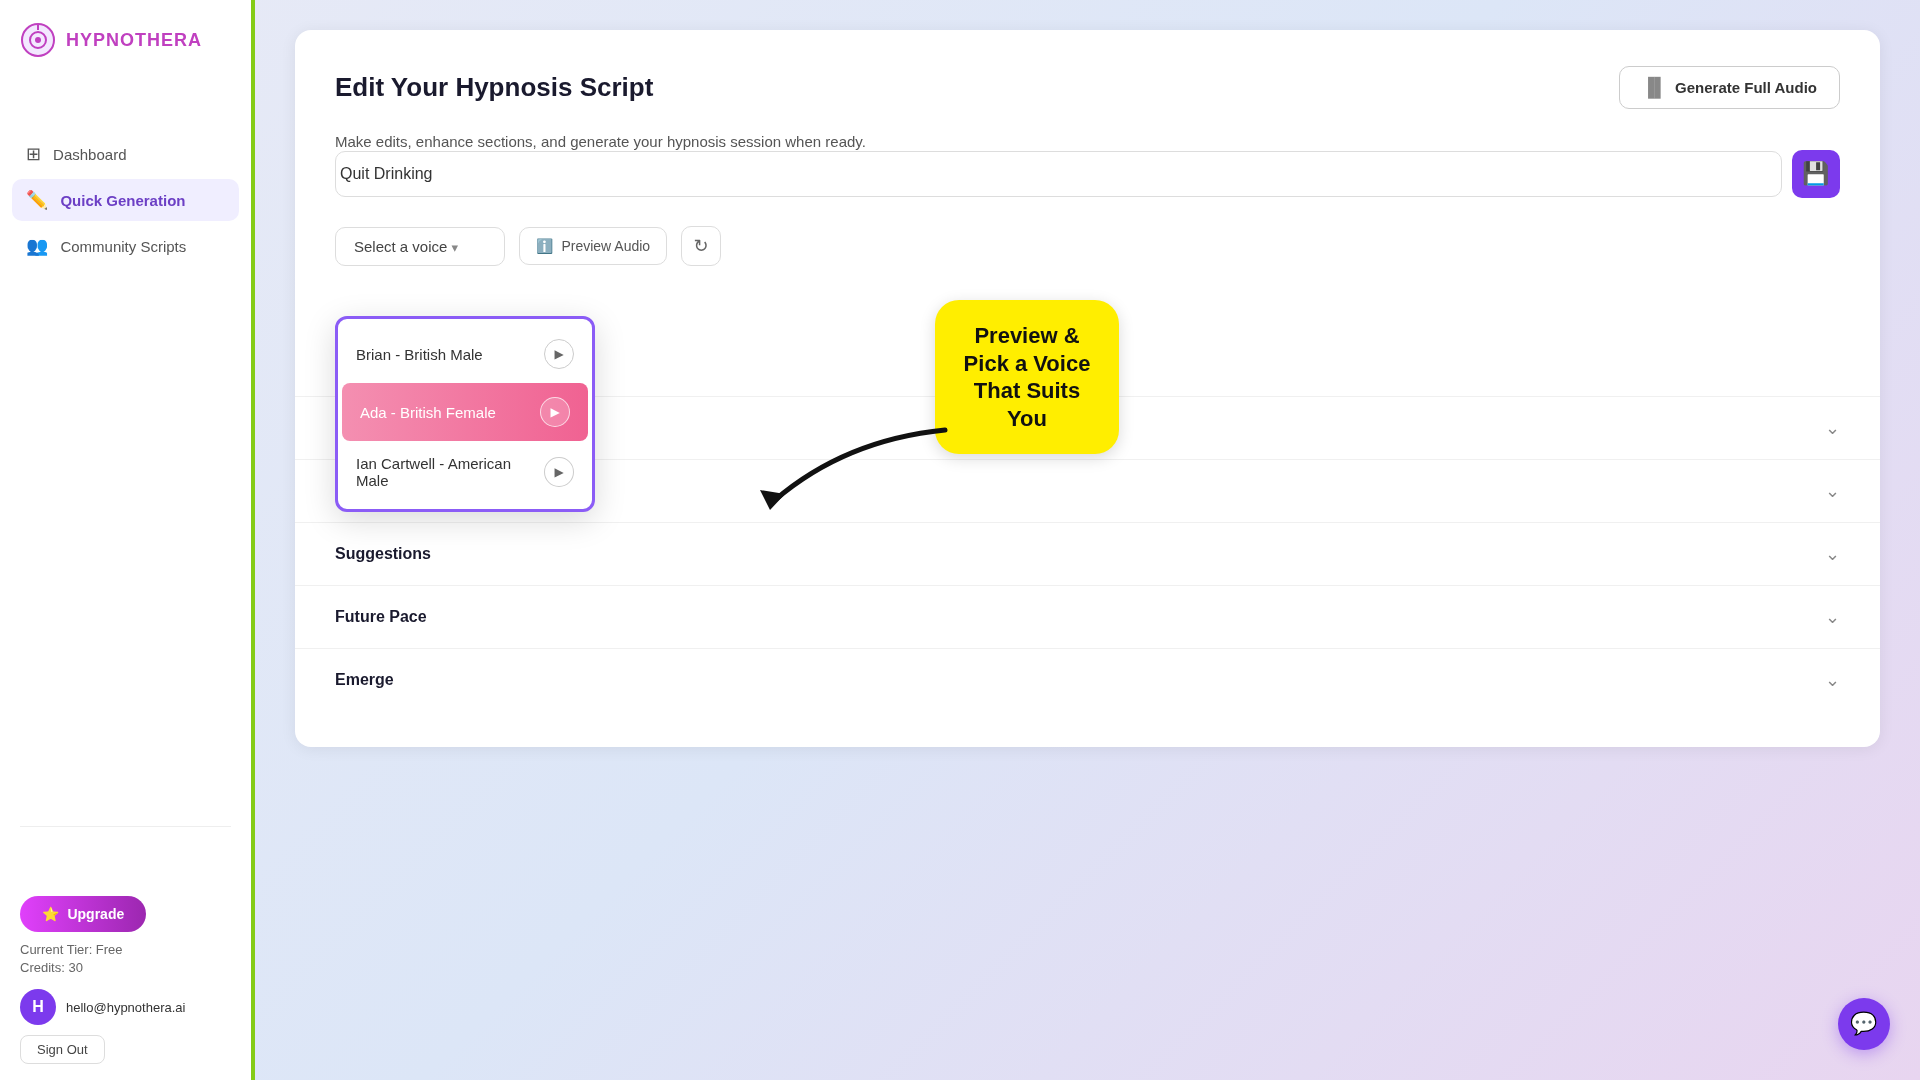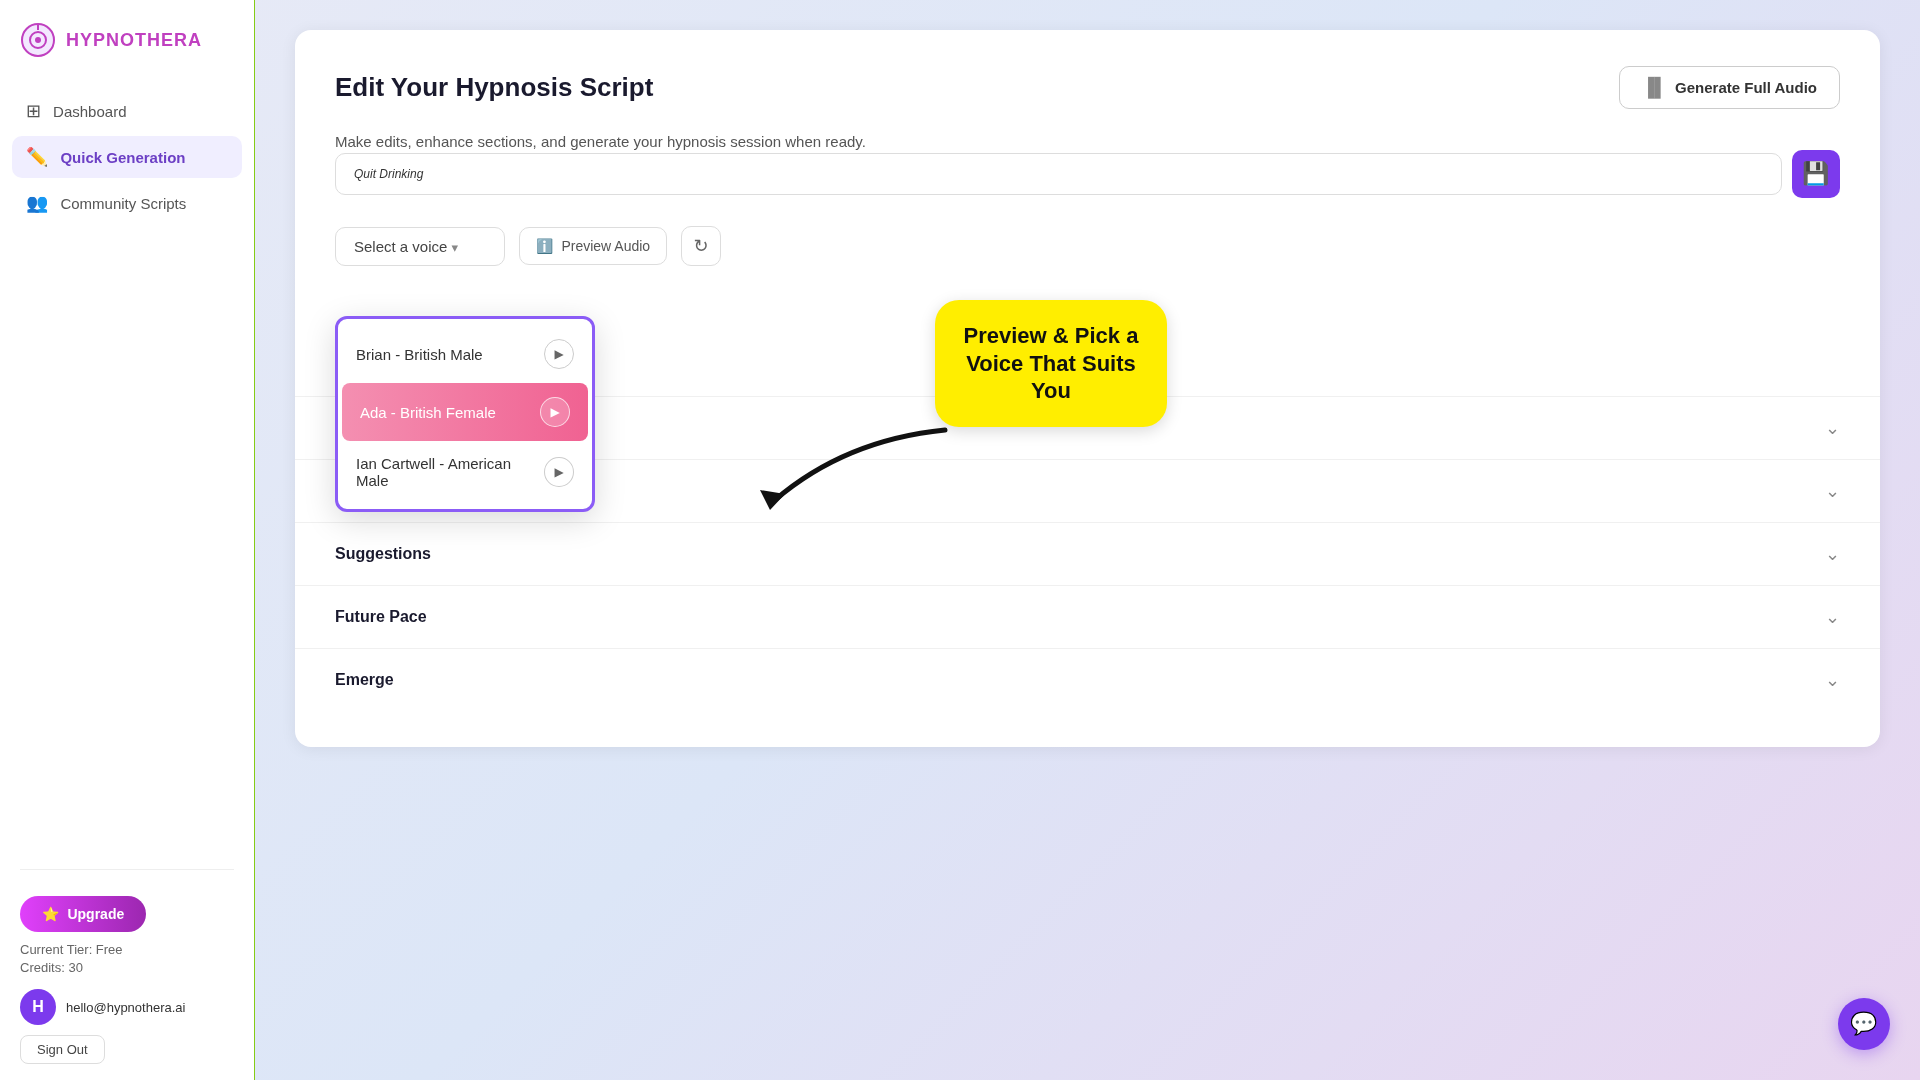--- a/index.html
+++ b/index.html
@@ -11,22 +11,23 @@
     }
 
     
     .sidebar {
       width: 255px;
       min-height: 1080px;
       background: #fff;
       display: flex;
       flex-direction: column;
       padding: 0;
-      border-right: 1px solid #84cc16;
+      border-right: 4px solid #84cc16;
       flex-shrink: 0;
+      gap: 43px;
     }
     .sidebar-logo {
       display: flex;
       align-items: center;
       gap: 10px;
       padding: 22px 20px 22px 20px;
     }
     .logo-icon {
       width: 36px;
       height: 36px;
@@ -178,25 +179,24 @@
     .script-input-row {
       display: flex;
       align-items: center;
       gap: 10px;
       margin-bottom: 28px;
     }
     .script-input {
       flex: 1;
       border: 1.5px solid #ddd;
       border-radius: 10px;
-      padding: 13px 18px;
-      font-size: 12px;
+      padding: 13px 4px;
+      font-size: 16px;
       color: #333;
       outline: none;
-      font-style: italic;
     }
     .save-btn {
       background: #7c3aed;
       border: none;
       border-radius: 10px;
       width: 48px;
       height: 48px;
       cursor: pointer;
       display: flex;
       align-items: center;
@@ -322,21 +322,21 @@
     .chevron-icon { color: #888; font-size: 18px; }
 
     
     .callout-bubble {
       position: absolute;
       top: 270px;
       left: 640px;
       background: #ffee00;
       border-radius: 24px;
       padding: 22px 28px;
-      width: 232px;
+      width: 184px;
       text-align: center;
       z-index: 200;
       box-shadow: 0 4px 16px rgba(0,0,0,0.15);
     }
     .callout-bubble-text {
       font-size: 22px;
       font-weight: 900;
       color: #111;
       line-height: 1.25;
     }

